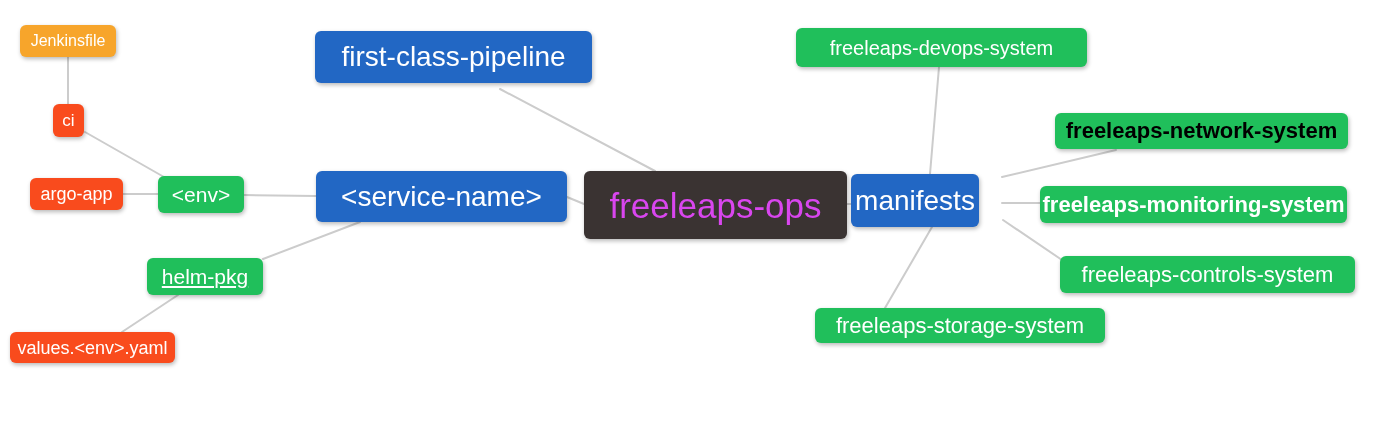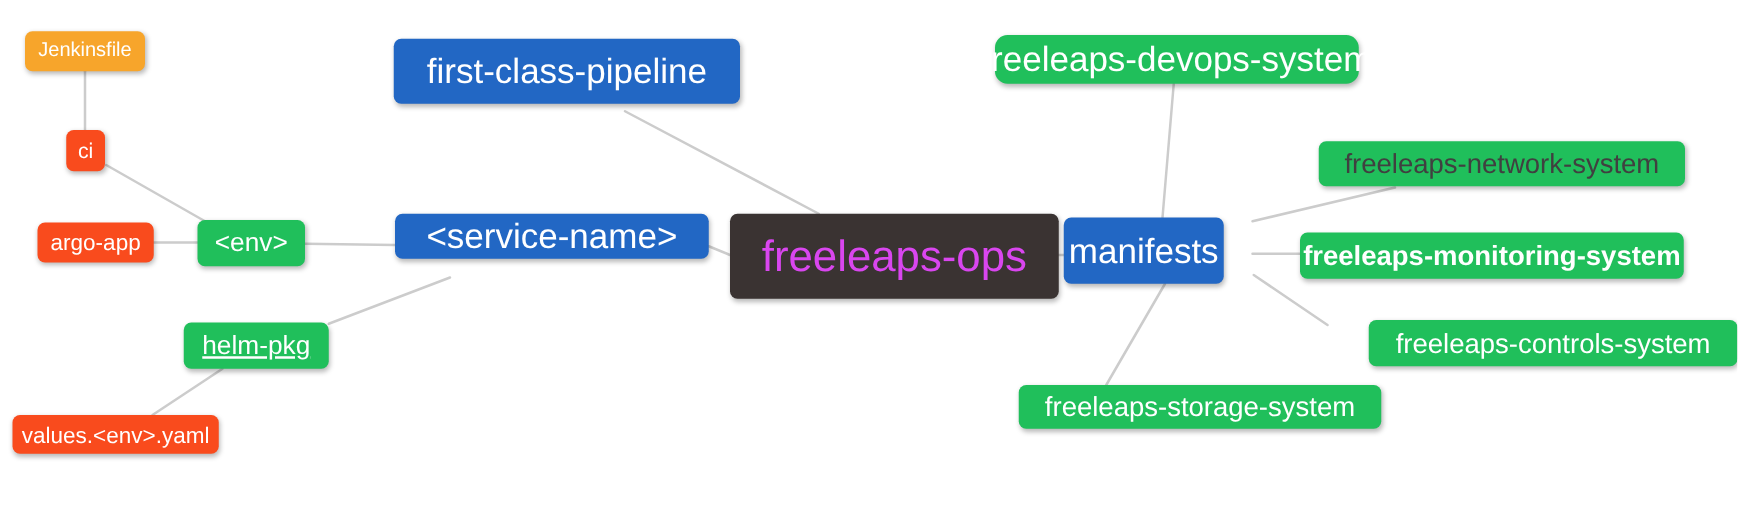--- a/index.html
+++ b/index.html
@@ -50,24 +50,24 @@
       <line x1="930" y1="174" x2="939" y2="67" stroke="#CCCCCC" stroke-width="2" stroke-linecap="round"></line>
       <line x1="1002" y1="177" x2="1116" y2="150" stroke="#CCCCCC" stroke-width="2" stroke-linecap="round"></line>
       <line x1="1002" y1="203" x2="1040" y2="203" stroke="#CCCCCC" stroke-width="2" stroke-linecap="round"></line>
       <line x1="1003" y1="220" x2="1062" y2="260" stroke="#CCCCCC" stroke-width="2" stroke-linecap="round"></line>
       <line x1="932" y1="227" x2="885" y2="308" stroke="#CCCCCC" stroke-width="2" stroke-linecap="round"></line>
     </svg>
 <div class="node" style="left: 20px; top: 25px; width: 96px; height: 32px; font-size: 16px; background: rgb(247, 165, 43); color: rgb(255, 255, 255);">Jenkinsfile</div>
     <div class="node" style="left: 53px; top: 104px; width: 31px; height: 33px; font-size: 17px; background: rgb(249, 75, 29); color: rgb(255, 255, 255);">ci</div>
     <div class="node" style="left: 30px; top: 178px; width: 93px; height: 32px; font-size: 18px; background: rgb(249, 75, 29); color: rgb(255, 255, 255);">argo-app</div>
     <div class="node" style="left: 158px; top: 176px; width: 86px; height: 37px; font-size: 21px; background: rgb(32, 191, 91); color: rgb(255, 255, 255);">&lt;env&gt;</div>
-    <div class="node" style="left: 316px; top: 171px; width: 251px; height: 36px; font-size: 28px; background: rgb(34, 103, 196); color: rgb(255, 255, 255);">&lt;service-name&gt;</div>
+    <div class="node" style="left: 316px; top: 171px; width: 251px; height: 51px; font-size: 28px; background: rgb(34, 103, 196); color: rgb(255, 255, 255);">&lt;service-name&gt;</div>
     <div class="node" style="left: 315px; top: 31px; width: 277px; height: 52px; font-size: 28px; background: rgb(34, 103, 196); color: rgb(255, 255, 255);">first-class-pipeline</div>
     <div class="node" style="left: 584px; top: 171px; width: 263px; height: 68px; font-size: 35px; background: rgb(58, 51, 50); color: #d946ef;">freeleaps-ops</div>
     <div class="node" style="left: 851px; top: 174px; width: 128px; height: 53px; font-size: 28px; background: rgb(34, 103, 196); color: rgb(255, 255, 255);">manifests</div>
-    <div class="node" style="left: 796px; top: 28px; width: 291px; height: 39px; font-size: 28px; background: rgb(32, 191, 91); color: rgb(255, 255, 255); border-radius: 10px;">freeleaps-devops-system</div>
-    <div class="node" style="left: 1055px; top: 113px; width: 293px; height: 36px; font-size: 22px; background: rgb(32, 191, 91); color: #404040;">freeleaps-network-system</div>
+    <div class="node" style="left: 796px; top: 28px; width: 291px; height: 39px; font-size: 20px; background: rgb(32, 191, 91); color: rgb(255, 255, 255);">freeleaps-devops-system</div>
+    <div class="node" style="left: 1055px; top: 113px; width: 293px; height: 36px; font-size: 22px; background: rgb(32, 191, 91); color: #000000; font-weight: bold;">freeleaps-network-system</div>
     <div class="node" style="left: 1040px; top: 186px; width: 307px; height: 37px; font-size: 22px; background: rgb(32, 191, 91); color: rgb(255, 255, 255); font-weight: bold;">freeleaps-monitoring-system</div>
-    <div class="node" style="left: 1060px; top: 256px; width: 295px; height: 37px; font-size: 22px; background: rgb(32, 191, 91); color: rgb(255, 255, 255); margin-left: 35px;">freeleaps-controls-system</div>
+    <div class="node" style="left: 1060px; top: 256px; width: 295px; height: 37px; font-size: 22px; background: rgb(32, 191, 91); color: rgb(255, 255, 255);">freeleaps-controls-system</div>
     <div class="node" style="left: 815px; top: 308px; width: 290px; height: 35px; font-size: 22px; background: rgb(32, 191, 91); color: rgb(255, 255, 255);">freeleaps-storage-system</div>
     <div class="node" style="left: 147px; top: 258px; width: 116px; height: 37px; font-size: 21px; background: rgb(32, 191, 91); color: rgb(255, 255, 255); text-decoration: underline;">helm-pkg</div>
     <div class="node" style="left: 10px; top: 332px; width: 165px; height: 31px; font-size: 18px; background: rgb(249, 75, 29); color: rgb(255, 255, 255);">values.&lt;env&gt;.yaml</div>
   </div>
 
 </body></html>

